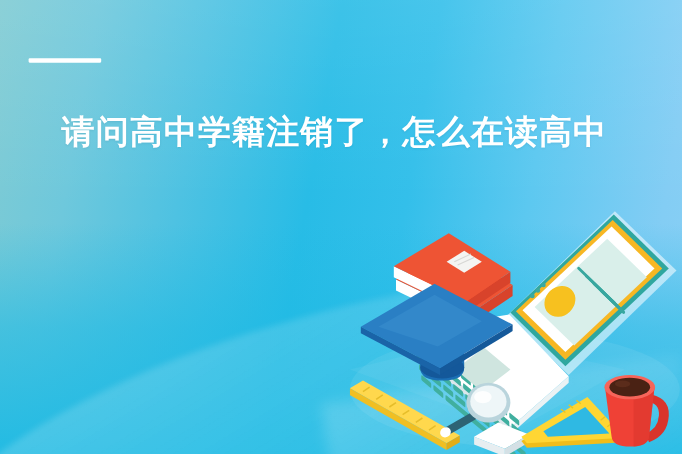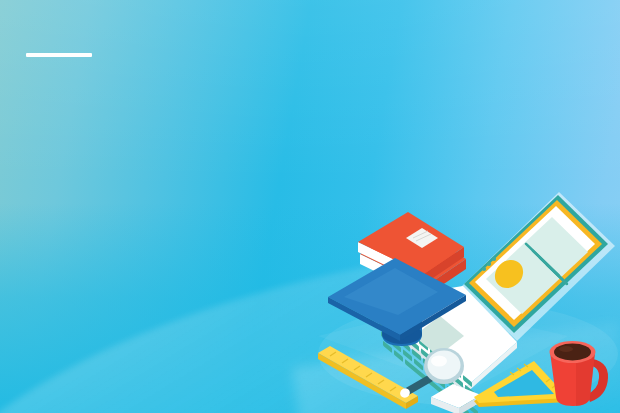--- a/index.html
+++ b/index.html
@@ -108,20 +108,21 @@
 
 <div id="banner">
 
   <div class="bg-base"></div>
   <div class="bg-lower"></div>
   <div class="swoosh"></div>
   <div class="swoosh2"></div>
 
   <div class="top-rule"></div>
 
+  <div class="headline">请问高中学籍注销了，怎么在读高中</div>
 
   <div class="illo">
     <svg viewBox="0 0 302 227" xmlns="http://www.w3.org/2000/svg">
 
       <g>
         <ellipse cx="150" cy="168" rx="150" ry="52" fill="#ffffff" opacity="0.07"></ellipse>
         <path d="M0 150 L120 120 L250 150 L150 205 Z" fill="#ffffff" opacity="0.05"></path>
       </g>
 
       <g>

